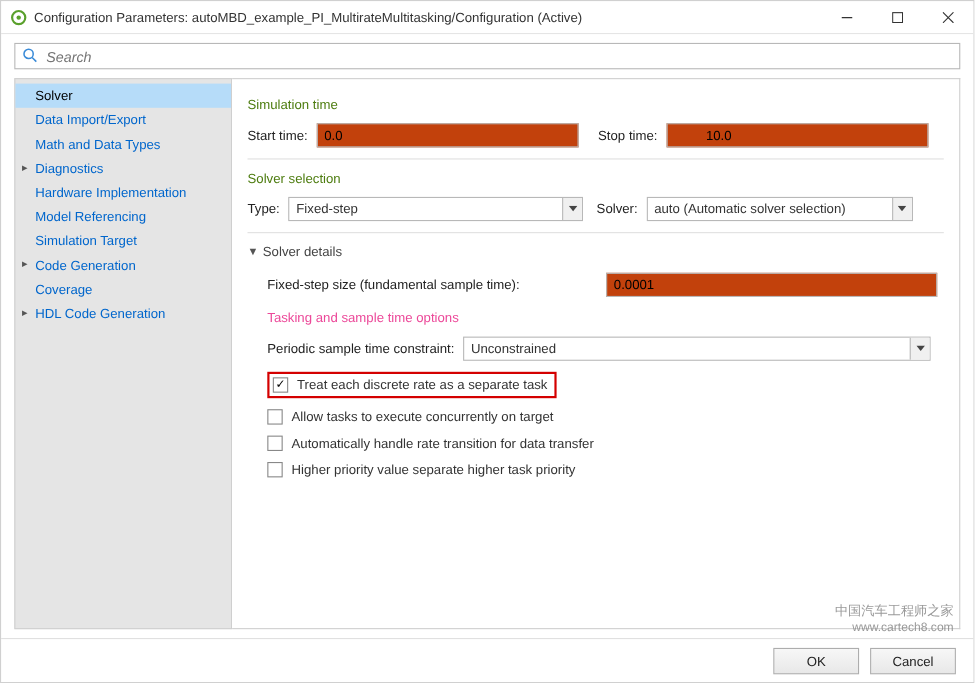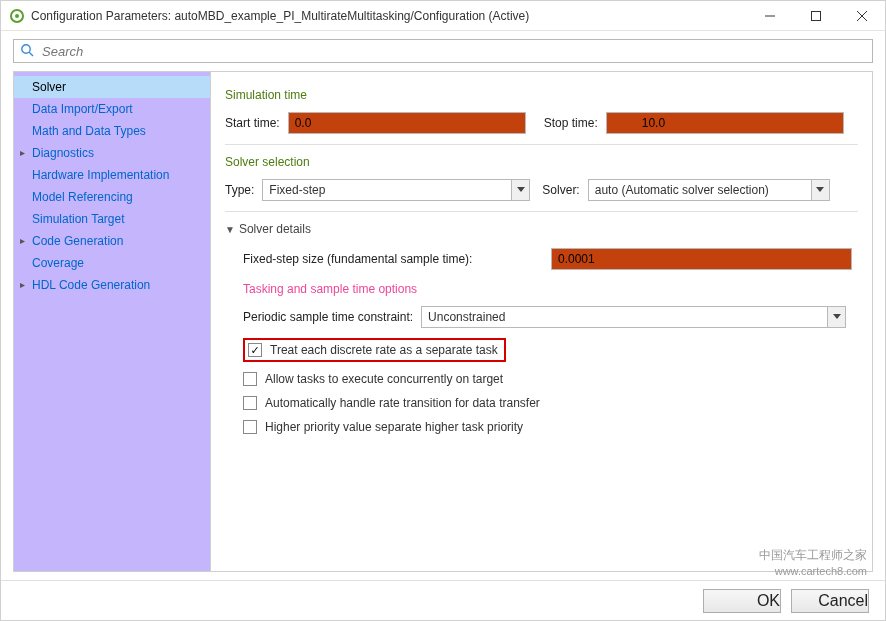--- a/index.html
+++ b/index.html
@@ -9,21 +9,21 @@
 .title-icon { width: 16px; height: 16px; margin-right: 6px; }
 .title-text { flex: 1; font-size: 12px; color: #333; }
 .win-controls { display: flex; }
 .win-btn { width: 46px; height: 30px; display: flex; align-items: center; justify-content: center; }
 .win-btn svg { display: block; }
 .search-row { padding: 8px 12px 8px 12px; }
 .search-box { display: flex; align-items: center; border: 1px solid #b8b8b8; height: 24px; padding: 0 6px; background: #fff; }
 .search-box .mag { margin-right: 6px; }
 .search-box input { border: none; outline: none; flex: 1; font-size: 13px; font-style: italic; color: #999; background: transparent; }
 .body { flex: 1; display: flex; padding: 0 12px 8px 12px; overflow: hidden; }
-.nav { width: 198px; border: 1px solid #cfcfcf; background: #c4b5fd; padding: 4px 0; }
+.nav { width: 198px; border: 1px solid #cfcfcf; background: #e5e5e5; padding: 4px 0; }
 .nav-item { padding: 2px 8px 2px 18px; line-height: 18px; color: #0066cc; cursor: default; display: flex; align-items: center; position: relative; }
 .nav-item.expandable::before { content: "▸"; position: absolute; left: 6px; font-size: 10px; color: #555; }
 .nav-item.selected { background: #b6dcf9; color: #000; padding-left: 18px; }
 .main { flex: 1; border: 1px solid #cfcfcf; border-left: none; background: #fff; padding: 10px 14px 10px 14px; overflow: auto; }
 .section-title { color: #4d7c0f; margin: 6px 0 10px 0; }
 .row { display: flex; align-items: center; margin: 0 0 10px 0; gap: 8px; }
 .lbl { color: #222; white-space: nowrap; }
 .tfield { border: 1px solid #b8b8b8; height: 22px; padding: 0 6px; font-size: 12px; background: #c2410c; }
 .sep { height: 1px; background: #e0e0e0; margin: 4px 0 10px 0; }
 .dropdown { display: flex; align-items: center; border: 1px solid #b8b8b8; height: 22px; background: #fff; }
@@ -31,21 +31,21 @@
 .dd-btn { width: 18px; height: 20px; border-left: 1px solid #b8b8b8; display: flex; align-items: center; justify-content: center; background: #f0f0f0; }
 .disclosure { display: flex; align-items: center; color: #444; margin: 4px 0 12px 0; }
 .disclosure .tri { font-size: 10px; margin-right: 4px; color: #555; }
 .indent { margin-left: 18px; margin-right: 6px; }
 .subsection { color: #ec4899; margin: 12px 0 10px 0; }
 .chk-row { display: flex; align-items: center; margin: 0 0 10px 0; }
 .chk { width: 14px; height: 14px; border: 1px solid #888; margin-right: 8px; display: flex; align-items: center; justify-content: center; background: #fff; }
 .chk.checked::after { content: "✓"; font-size: 11px; color: #000; line-height: 1; }
 .highlight-box { border: 2px solid #d40000; padding: 3px 6px 3px 3px; display: inline-flex; align-items: center; }
 .footer { height: 40px; border-top: 1px solid #e0e0e0; display: flex; align-items: center; justify-content: flex-end; padding: 0 16px; gap: 10px; }
-.btn { min-width: 78px; height: 24px; border: 1px solid #adadad; background: linear-gradient(#f7f7f7,#e8e8e8); text-align: right; line-height: 22px; font-size: 16px; color: #222; }
+.btn { min-width: 78px; height: 24px; border: 1px solid #adadad; background: linear-gradient(#f7f7f7,#e8e8e8); text-align: center; line-height: 22px; font-size: 12px; color: #222; }
 .watermark { position: absolute; right: 18px; bottom: 42px; text-align: right; color: #888; font-size: 11px; pointer-events: none; line-height: 1.3; opacity: 0.85; }
 .watermark .ch { font-size: 12px; }
 </style>
 </head>
 <body>
 
 <div class="window">
 
   <div class="titlebar">
     <span class="title-icon">

